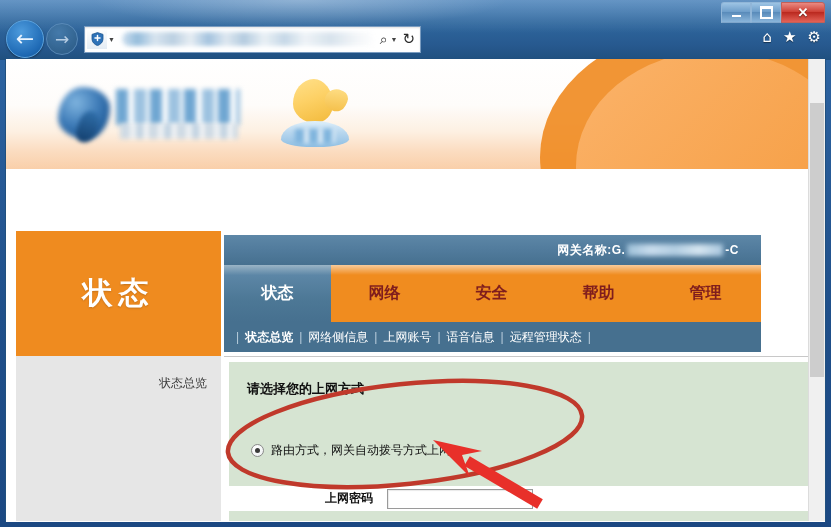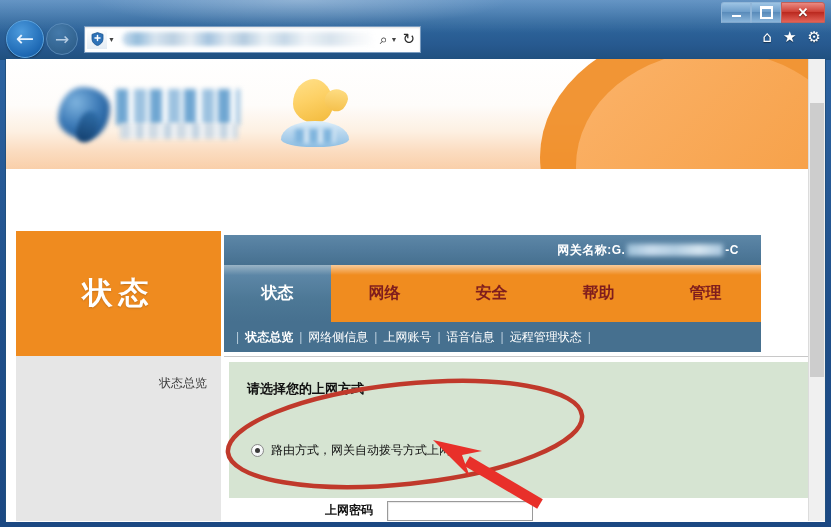--- a/index.html
+++ b/index.html
@@ -152,21 +152,21 @@
   .cinner{position:absolute;left:5px;top:5px;width:581px;height:160px;background:#d6e4d2;}
   .chead{position:absolute;left:18px;top:18px;font-size:13px;font-weight:bold;color:#111;}
   .radiorow{position:absolute;left:22px;font-size:12px;color:#111;display:flex;align-items:center;gap:7px;}
   .r1{top:58px;}
   .r2{top:80px;}
   .radio{width:11px;height:11px;border-radius:50%;border:1px solid #8a8a8a;
     background:radial-gradient(circle at 35% 30%,#ffffff,#eceff1);display:inline-block;position:relative;}
   .radio.on:after{content:"";position:absolute;left:2.5px;top:2.5px;width:5px;height:5px;border-radius:50%;background:#3a3a3a;}
   .fieldrow{position:absolute;left:0;width:581px;height:25px;background:#fff;display:flex;align-items:center;}
   .f1{top:110px;}
-  .f2{top:136px;}
+  .f2{top:124px;}
   .flabel{width:158px;text-align:right;padding-right:14px;box-sizing:border-box;
     font-size:12px;font-weight:bold;color:#111;}
   .finput{width:140px;height:16px;border:1px solid #9a9a9a;background:#fff;
     box-shadow:inset 1px 1px 1px rgba(0,0,0,.09);}
 
   
   .anno{position:absolute;left:0;top:0;width:831px;height:527px;pointer-events:none;}
 </style>
 </head>
 <body>

